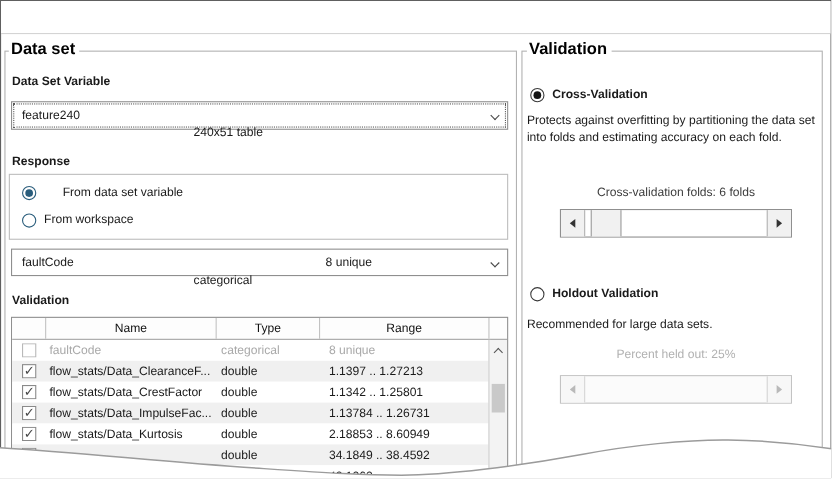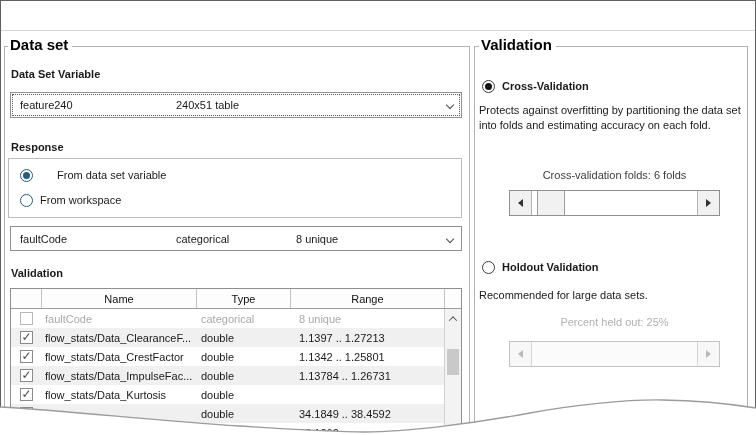--- a/index.html
+++ b/index.html
@@ -22,21 +22,21 @@
   
   .groupbox { position:absolute; border:1px solid #b2b2b2; z-index:2; }
   .group-title { position:absolute; font-size:15px; font-weight:bold; color:#000; background:#ffffff; padding:0 4px 0 2px; z-index:3; white-space:nowrap; }
 
   .sec-label { position:absolute; font-size:11px; font-weight:bold; color:#1a1a1a; z-index:3; white-space:nowrap; }
 
   
   .combo { position:absolute; background:#fff; border:1px solid #8f8f8f; z-index:3; font-size:11px; color:#1a1a1a;padding-left:40px; }
   .combo.focused { outline:1px dotted #5a5a5a; outline-offset:-3px; }
   .combo span.col { position:absolute; top:50%; transform:translateY(-50%); white-space:nowrap; }
-  .combo .c1 { left:9px; } .combo .c2 { left:165px; } .combo .c3 { left:285px; }
+  .combo .c1 { left:9px; } .combo .c2 { left:165px;margin-top:16px; } .combo .c3 { left:285px; }
   .combo-chevron { position:absolute; right:8px; top:9px; width:6px; height:6px; border-right:1px solid #4a4a4a; border-bottom:1px solid #4a4a4a; transform:rotate(45deg); }
 
   
   .radio-row { position:absolute; display:flex; align-items:flex-start; gap:7px; z-index:3; }
   .radio { width:13px; height:13px; border-radius:50%; background:#fff; border:1px solid #2a5d7c; display:inline-flex; align-items:center; justify-content:center; flex:0 0 auto; }
   .radio .dot { width:7px; height:7px; border-radius:50%; background:#2a5d7c; display:none; }
   .radio-row.selected .dot { display:block; }
   .radio-row .radio-label { font-size:11px; color:#1a1a1a; white-space:nowrap; }
   .radio-row.bold .radio-label { font-weight:bold; }
   .radio-row.dark .radio { border-color:#3a3a3a; }
@@ -193,20 +193,21 @@
           <div class="cell c-name">flow_stats/Data_ImpulseFac...</div>
           <div class="cell c-type">double</div>
           <div class="cell c-range">1.13784 .. 1.26731</div>
         </div>
         <div class="trow">
           <div class="cell c-check">
             <span class="checkbox checked"></span>
           </div>
           <div class="cell c-name">flow_stats/Data_Kurtosis</div>
           <div class="cell c-type">double</div>
+          <div class="cell c-range">2.18853 .. 8.60949</div>
         </div>
         <div class="trow alt">
           <div class="cell c-check">
             <span class="checkbox checked"></span>
           </div>
           <div class="cell c-name"></div>
           <div class="cell c-type">double</div>
           <div class="cell c-range">34.1849 .. 38.4592</div>
         </div>
         <div class="trow">

